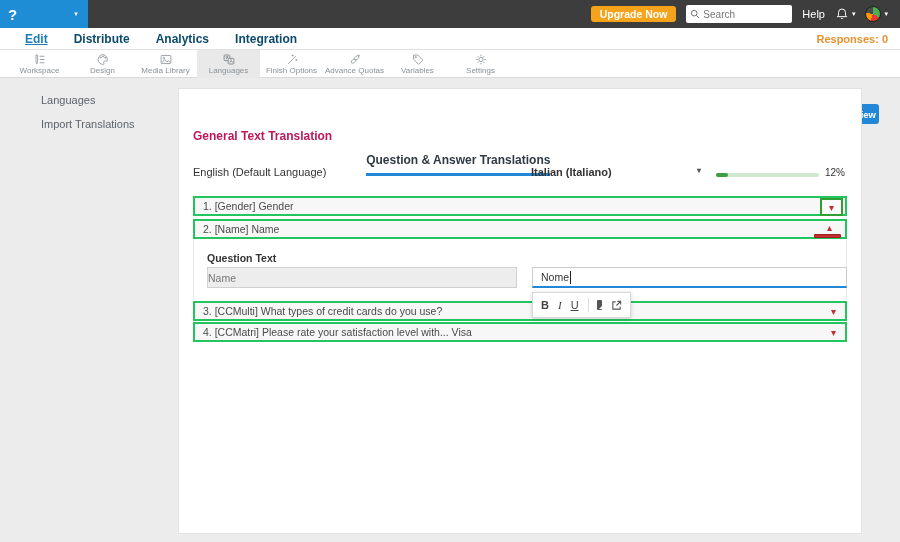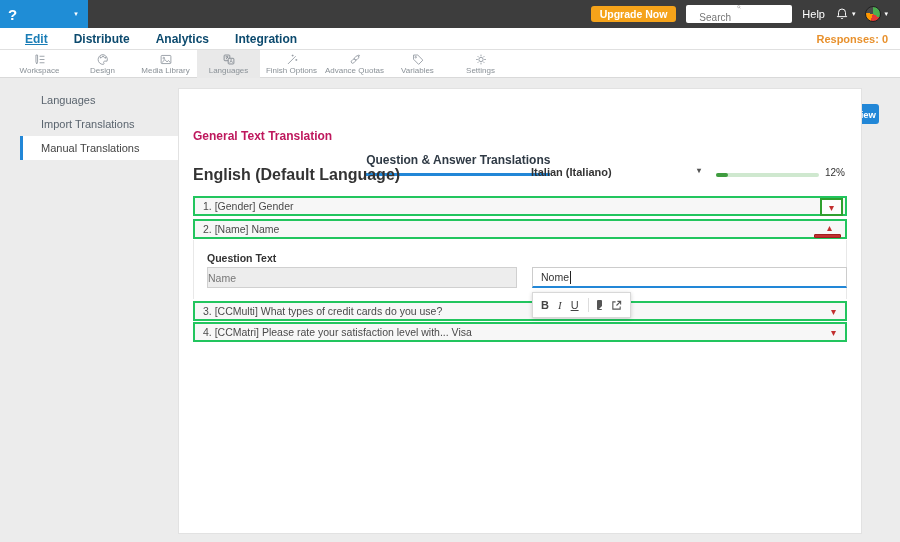--- a/index.html
+++ b/index.html
@@ -15,21 +15,21 @@
   .logo-label { font-size:12.5px;margin-top:48px; }
   .caret-w { font-size:7px; color:#fff; }
   .crumbs { display:flex; align-items:center; gap:8px; margin-left:16px; font-size:12.5px; }
   .crumb-parent { color:#7db9d9; cursor:pointer; }
   .crumb-sep { color:#9a9a9a; font-size:11px; }
   .crumb-current { color:#fff; font-weight:bold; }
   .topbar-right { margin-left:auto; display:flex; align-items:center; gap:10px; padding-right:12px; }
   .upgrade-btn { background:#f5a31a; color:#fff; font-size:10.5px; font-weight:bold;
     padding:2px 9px; border-radius:3px; border:none; cursor:pointer; }
   .search-box { width:106px; height:18px; background:#fff; border-radius:2px; display:flex;
-    align-items:center; padding:0 4px; gap:3px;flex-direction:column; }
+    align-items:center; padding:0 4px; gap:3px; }
   .search-box input { border:none; outline:none; width:80px; font-size:10px; color:#333;
     font-family:"Liberation Sans", sans-serif; }
   .help-label { font-size:11px; cursor:pointer; }
   .bell-wrap, .avatar-wrap { display:flex; align-items:center; gap:3px; cursor:pointer; }
   .avatar { width:16px; height:16px; border-radius:50%;
     background:conic-gradient(#4caf50 0 120deg,#e53935 120deg 200deg,#ff9800 200deg 280deg,#4a4a4a 280deg 360deg);
     border:1px solid #222; }
 
   
   .navrow { position:absolute; left:0; top:28px; width:900px; height:22px; background:#fff;
@@ -61,21 +61,21 @@
   .side-item { height:24px; display:flex; align-items:center; padding-left:18px; font-size:11px;
     color:#5a646e; cursor:pointer; border-left:3px solid transparent; }
   .side-item.active { background:#fff; border-left:3px solid #2287d7; color:#444; }
 
   
   .panel { position:absolute; left:178px; top:88px; width:684px; height:446px; background:#fff;
     border:1px solid #e2e2e2; }
   .tabs { position:absolute; left:14px; top:40px; display:flex; gap:34px; }
   .tab { font-size:12px; font-weight:bold; color:#be185d; padding-bottom:6px; cursor:pointer; }
   .tab.active { color:#2f3a45; border-bottom:3px solid #2287d7;margin-top:24px; }
-  .src-lang { position:absolute; left:14px; top:77px; font-size:16px; font-weight:bold; color:#333; }
+  .src-lang { position:absolute; left:14px; top:77px; font-size:11px; font-weight:normal; color:#333; }
   .tgt-lang { position:absolute; left:352px; top:77px; width:170px; display:flex; justify-content:space-between;
     font-size:11px; font-weight:bold; color:#333; cursor:pointer; }
   .caret-d { color:#555; font-size:8px; }
   .progress { position:absolute; left:537px; top:84px; width:103px; height:4px; background:#cfe8cf;
     border-radius:2px; }
   .progress-fill { height:4px; width:12%; background:#3f9c3f; border-radius:2px; }
   .progress-label { position:absolute; left:646px; top:78px; font-size:10px; color:#333; }
 
   .q-row { position:absolute; left:14px; width:654px; height:20px; background:#f7f7f7;
     border:2px solid #22c55e; display:flex; align-items:center; padding-left:8px; font-size:10.5px;
@@ -243,21 +243,20 @@
       <path d="M1 4.5C2.6 1.9 4.7.8 7 .8s4.4 1.1 6 3.7C11.4 7.1 9.3 8.2 7 8.2S2.6 7.1 1 4.5z" fill="none" stroke="#fff" stroke-width="1"></path>
       <circle cx="7" cy="4.5" r="1.6" fill="#fff"></circle>
     </svg>
     <span>Preview</span>
   </button>
 </div>
 
 <div class="sidebar">
   <div class="side-item">Languages</div>
   <div class="side-item">Import Translations</div>
-  <div class="side-item active">Manual Translations</div>
 </div>
 
 <div class="panel">
 
   <div class="tabs">
     <span class="tab">General Text Translation</span>
     <span class="tab active">Question &amp; Answer Translations</span>
   </div>
 
   <div class="src-lang">English (Default Language)</div>

